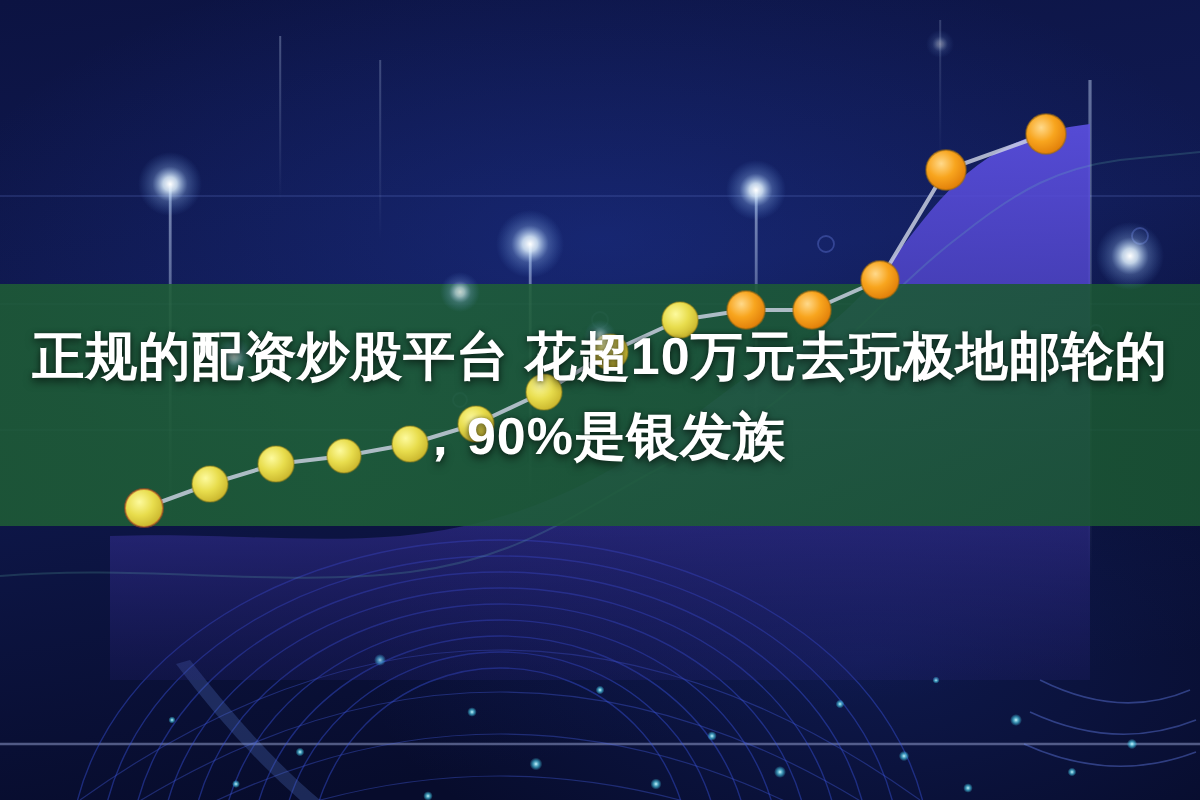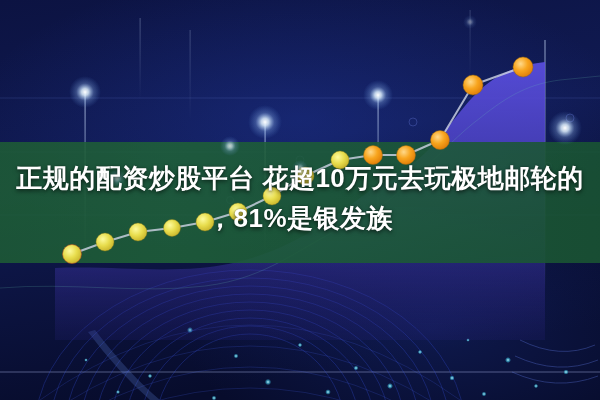--- a/index.html
+++ b/index.html
@@ -229,16 +229,16 @@
       <circle cx="565" cy="128" r="17" fill="url(#starG)"></circle>
       <circle cx="230" cy="146" r="10" fill="url(#starG)" opacity=".75"></circle>
       <circle cx="117" cy="178" r="9" fill="url(#starG)" opacity=".6"></circle>
       <circle cx="300" cy="168" r="8" fill="url(#starG)" opacity=".55"></circle>
       <circle cx="470" cy="22" r="7" fill="url(#starG)" opacity=".4"></circle>
     </g>
   </svg>
 
   <div id="headline">
     <span class="ln">正规的配资炒股平台 花超10万元去玩极地邮轮的</span>
-    <span class="ln">，81%是银发族</span>
+    <span class="ln">，90%是银发族</span>
   </div>
 
 </div>
 
 </body></html>

